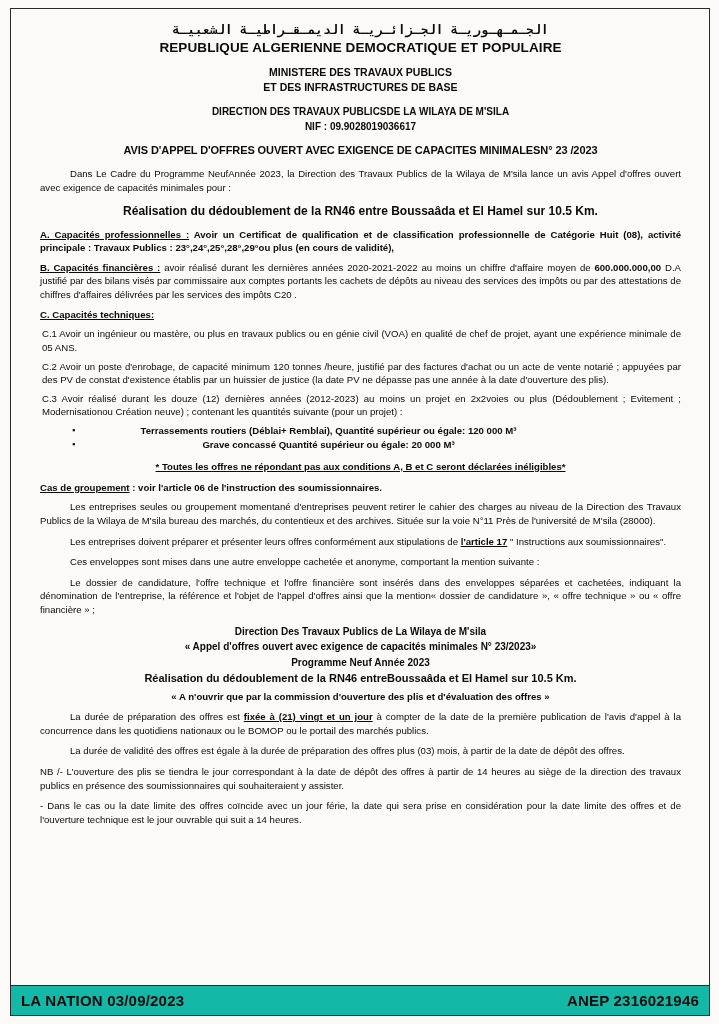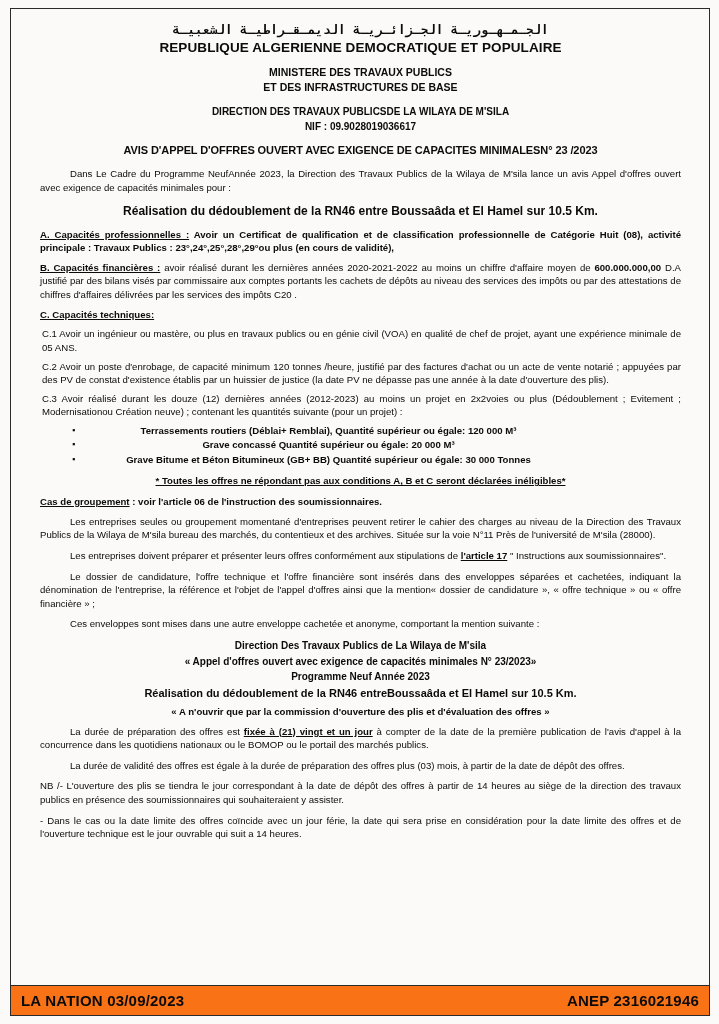--- a/index.html
+++ b/index.html
@@ -149,21 +149,21 @@
     left: 11px;
     right: 10px;
     bottom: 9px;
     height: 30px;
     border-top: 1.5px solid #2b2b2b;
     display: flex;
     align-items: center;
     justify-content: space-between;
     padding: 0 10px;
     box-sizing: border-box;
-    background: #f97316;
+    background: #14b8a6;
   }
   .footer .left {
     font-size: 15px;
     font-weight: bold;
     letter-spacing: 0.2px;
   }
   .footer .right {
     font-size: 15px;
     font-weight: bold;
     letter-spacing: 0.2px;
@@ -211,37 +211,33 @@
 
     <ul class="bullets">
       <li>
         <span>Terrassements routiers (Déblai+ Remblai), Quantité supérieur ou égale</span>
         <span class="qty">: 120 000  M³</span>
       </li>
       <li>
         <span>Grave concassé Quantité supérieur ou égale</span>
         <span class="qty">: 20 000 M³</span>
       </li>
-      <li>
-        <span>Grave Bitume et Béton Bitumineux (GB+ BB) Quantité supérieur ou égale</span>
-        <span class="qty">: 30 000 Tonnes</span>
-      </li>
     </ul>
 
     <div class="star">* Toutes les offres ne répondant pas aux conditions A, B et C seront déclarées inéligibles*</div>
 
     <p class="sect"><span class="bu">Cas de groupement</span><span class="b"> : voir l'article 06 de l'instruction des soumissionnaires.</span></p>
 
     <p class="body indent">Les entreprises seules ou groupement momentané d'entreprises peuvent retirer le cahier des charges au niveau de la Direction des Travaux Publics de la Wilaya de M'sila bureau des marchés, du contentieux et des archives. Située sur la voie N°11 Près de l'université de M'sila (28000).</p>
 
     <p class="body indent"><span>Les entreprises doivent préparer et présenter leurs offres conformément aux stipulations de </span><span class="bu">l'article 17</span><span> " Instructions aux soumissionnaires".</span></p>
 
+    <p class="body indent tight">Ces enveloppes sont mises dans une autre enveloppe cachetée et anonyme, comportant la mention suivante :</p>
+
     <p class="body indent">Le dossier de candidature, l'offre technique et l'offre financière sont insérés dans des enveloppes séparées et cachetées, indiquant la dénomination de l'entreprise, la référence et l'objet de l'appel d'offres ainsi que la mention« dossier de candidature », « offre technique » ou « offre financière » ;</p>
-
-    <p class="body indent tight">Ces enveloppes sont mises dans une autre enveloppe cachetée et anonyme, comportant la mention suivante :</p>
 
     <div class="blockcenter">
       <div>Direction Des Travaux  Publics de La Wilaya de M'sila</div>
       <div>« Appel d'offres ouvert avec exigence de capacités minimales N°  23/2023»</div>
       <div>Programme Neuf Année 2023</div>
       <div class="big">Réalisation du dédoublement de la RN46 entreBoussaâda et El Hamel sur 10.5 Km.</div>
     </div>
     <div class="quote">« A n'ouvrir que par la commission d'ouverture des plis et d'évaluation des offres »</div>
 
     <p class="body indent"><span>La durée de préparation des offres est </span><span class="bu">fixée à (21) vingt et un jour</span><span> à compter de la date de la première publication de l'avis d'appel à la concurrence dans les quotidiens nationaux ou le BOMOP ou le portail des marchés publics.</span></p>

